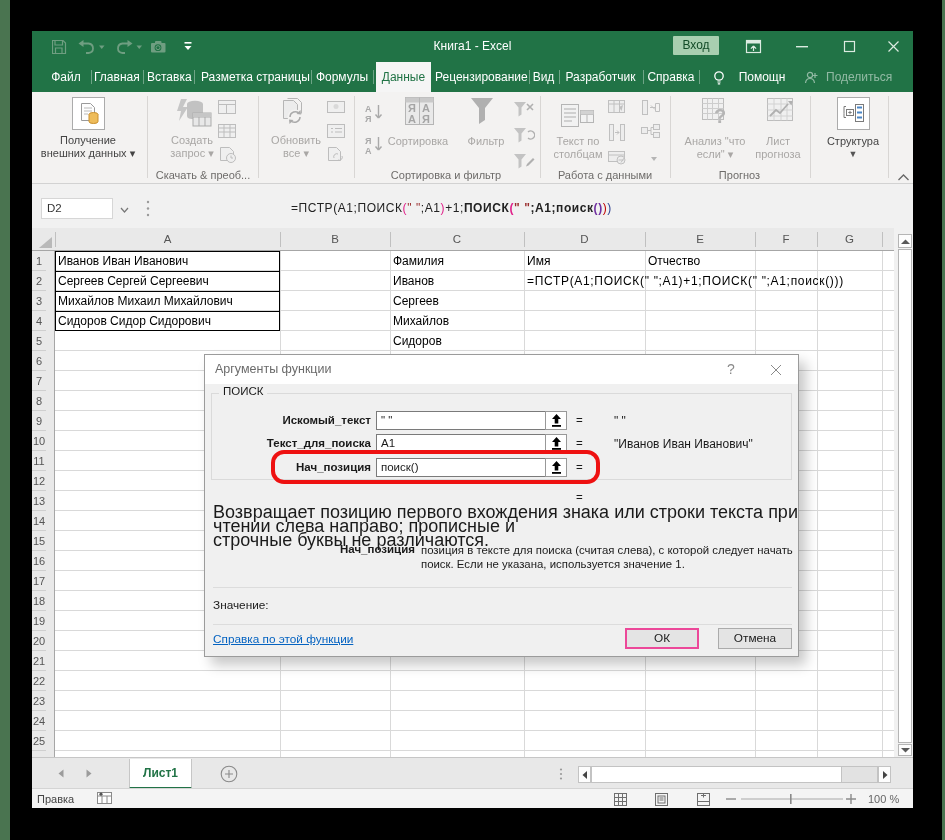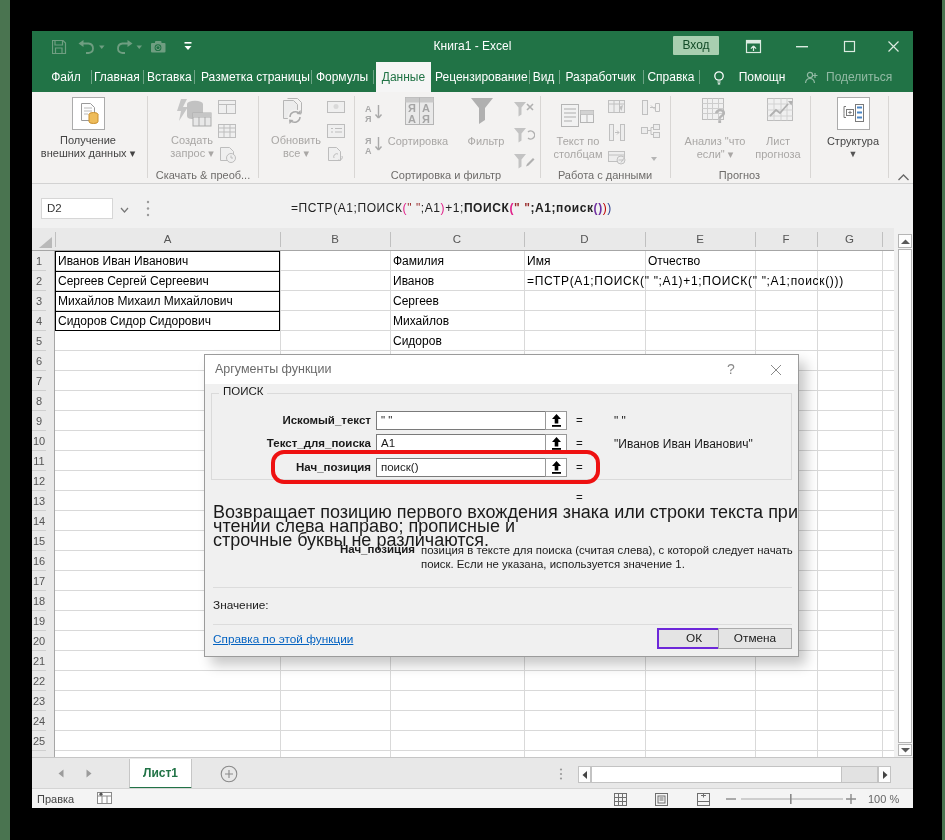--- a/index.html
+++ b/index.html
@@ -70,21 +70,21 @@
 .arow-btn { position:absolute; left:340px; width:22px; height:19px; background:#fff; border:1px solid #989898; }
 .arow-eq { position:absolute; left:371px; font-size:11.5px; color:#1a1a1a; }
 .arow-val { position:absolute; left:409px; font-size:12px; color:#1a1a1a; }
 #dlgdesc { position:absolute; left:8px; top:150px; width:588px; font-size:18px; color:#1a1a1a; line-height:14px; }
 #arghelp-l { position:absolute; left:135px; top:188px; width:74px; font-weight:bold; font-size:11.5px; color:#1a1a1a; }
 #arghelp-t { position:absolute; left:216px; top:188px; white-space:nowrap; font-size:11.4px; color:#1a1a1a; line-height:14px; }
 .dlghr { position:absolute; left:8px; width:579px; height:1px; background:#dcdcdc; }
 #znach { position:absolute; left:8px; top:243px; font-size:11.8px; color:#1a1a1a; }
 #dlglink { position:absolute; left:8px; top:277px; font-size:11.8px; color:#0563c1; text-decoration:underline; }
 .dlgbtn { position:absolute; top:273px; height:21px; font-size:11.8px; color:#1a1a1a; text-align:center; line-height:19px; background:#e4e4e4; }
-#btnok { left:452px; width:74px; border:2px solid #6d28d9; line-height:17px; }
+#btnok { left:420px; width:74px; border:2px solid #ec4899; line-height:17px; }
 #btncancel { left:513px; width:74px; border:1px solid #ababab; }
 
 
 #redoval { position:absolute; left:239px; top:419px; width:329px; height:34px;
   border:4.2px solid #ee1111; border-radius:13px; }
 </style>
 </head>
 <body>
 <div id="lstrip"></div>
 <div id="rstrip"></div>

